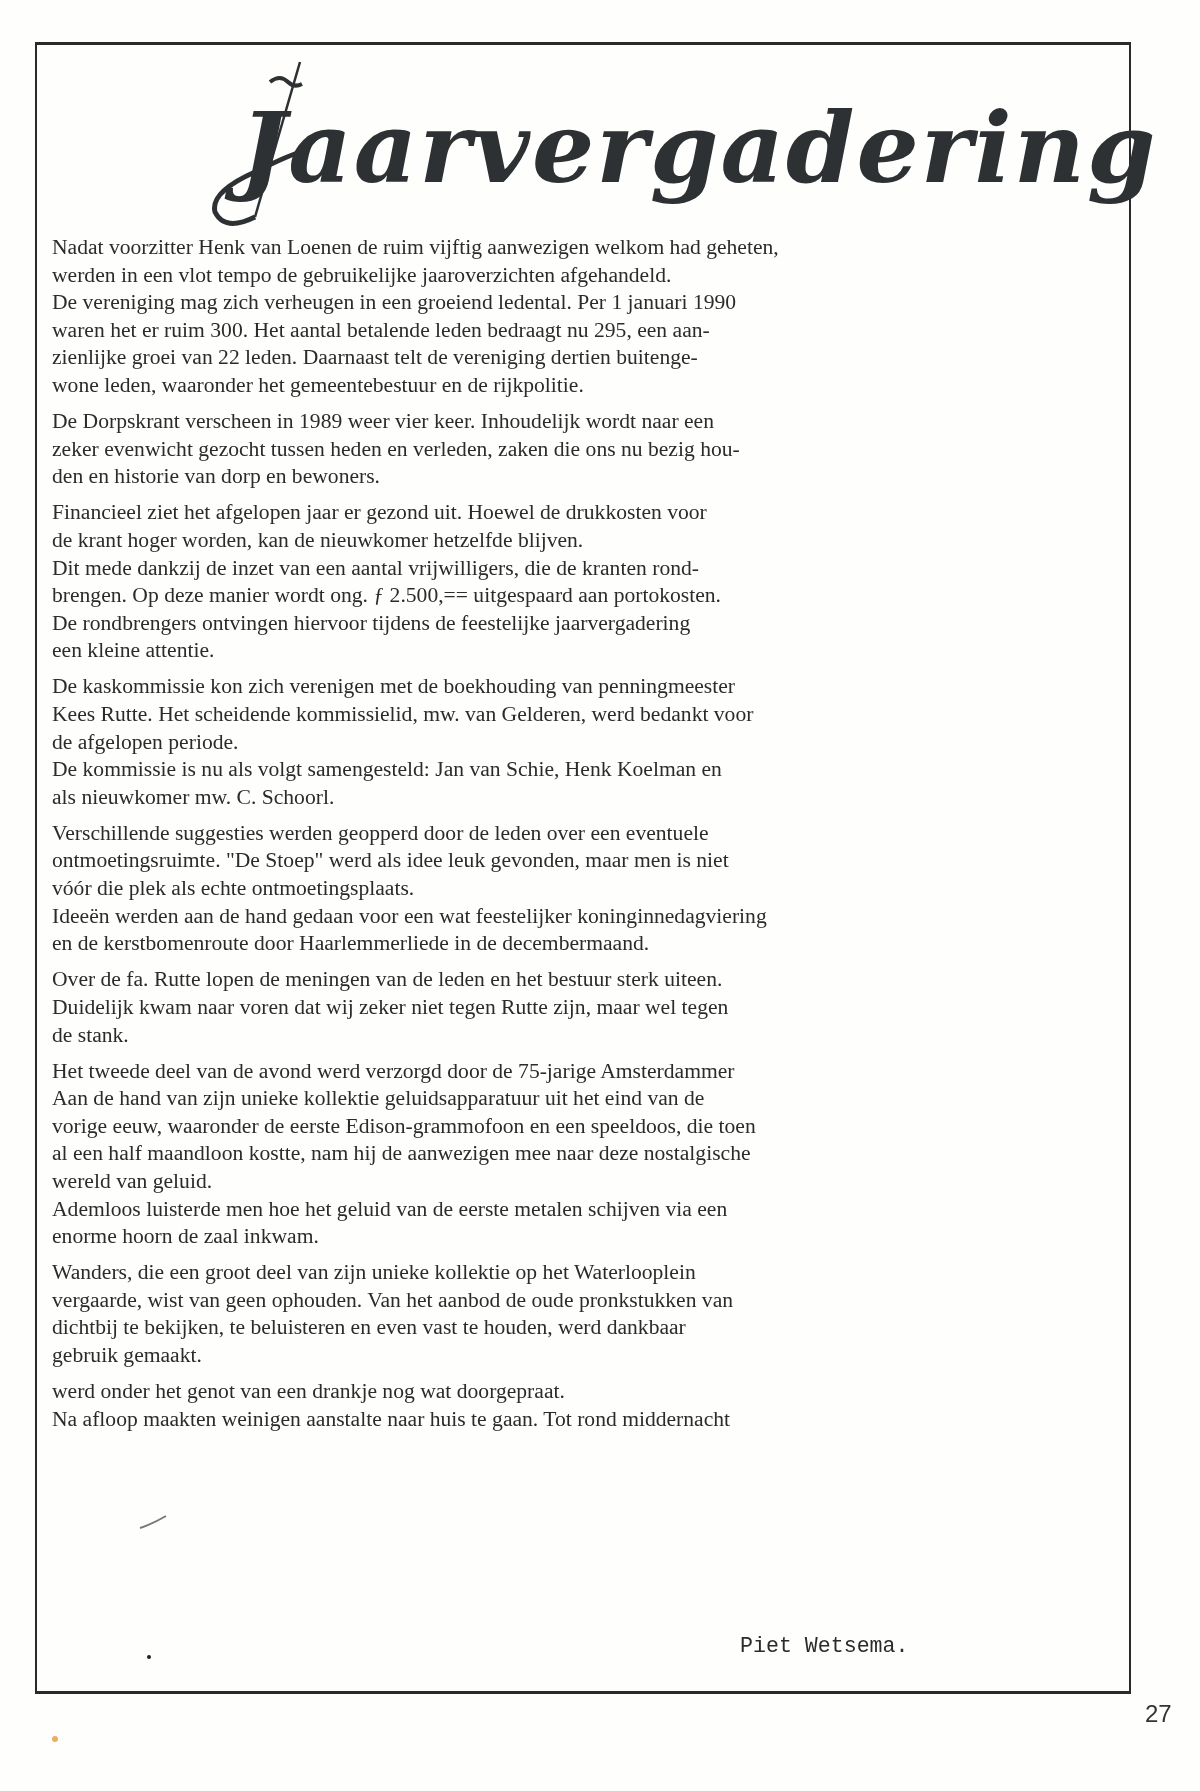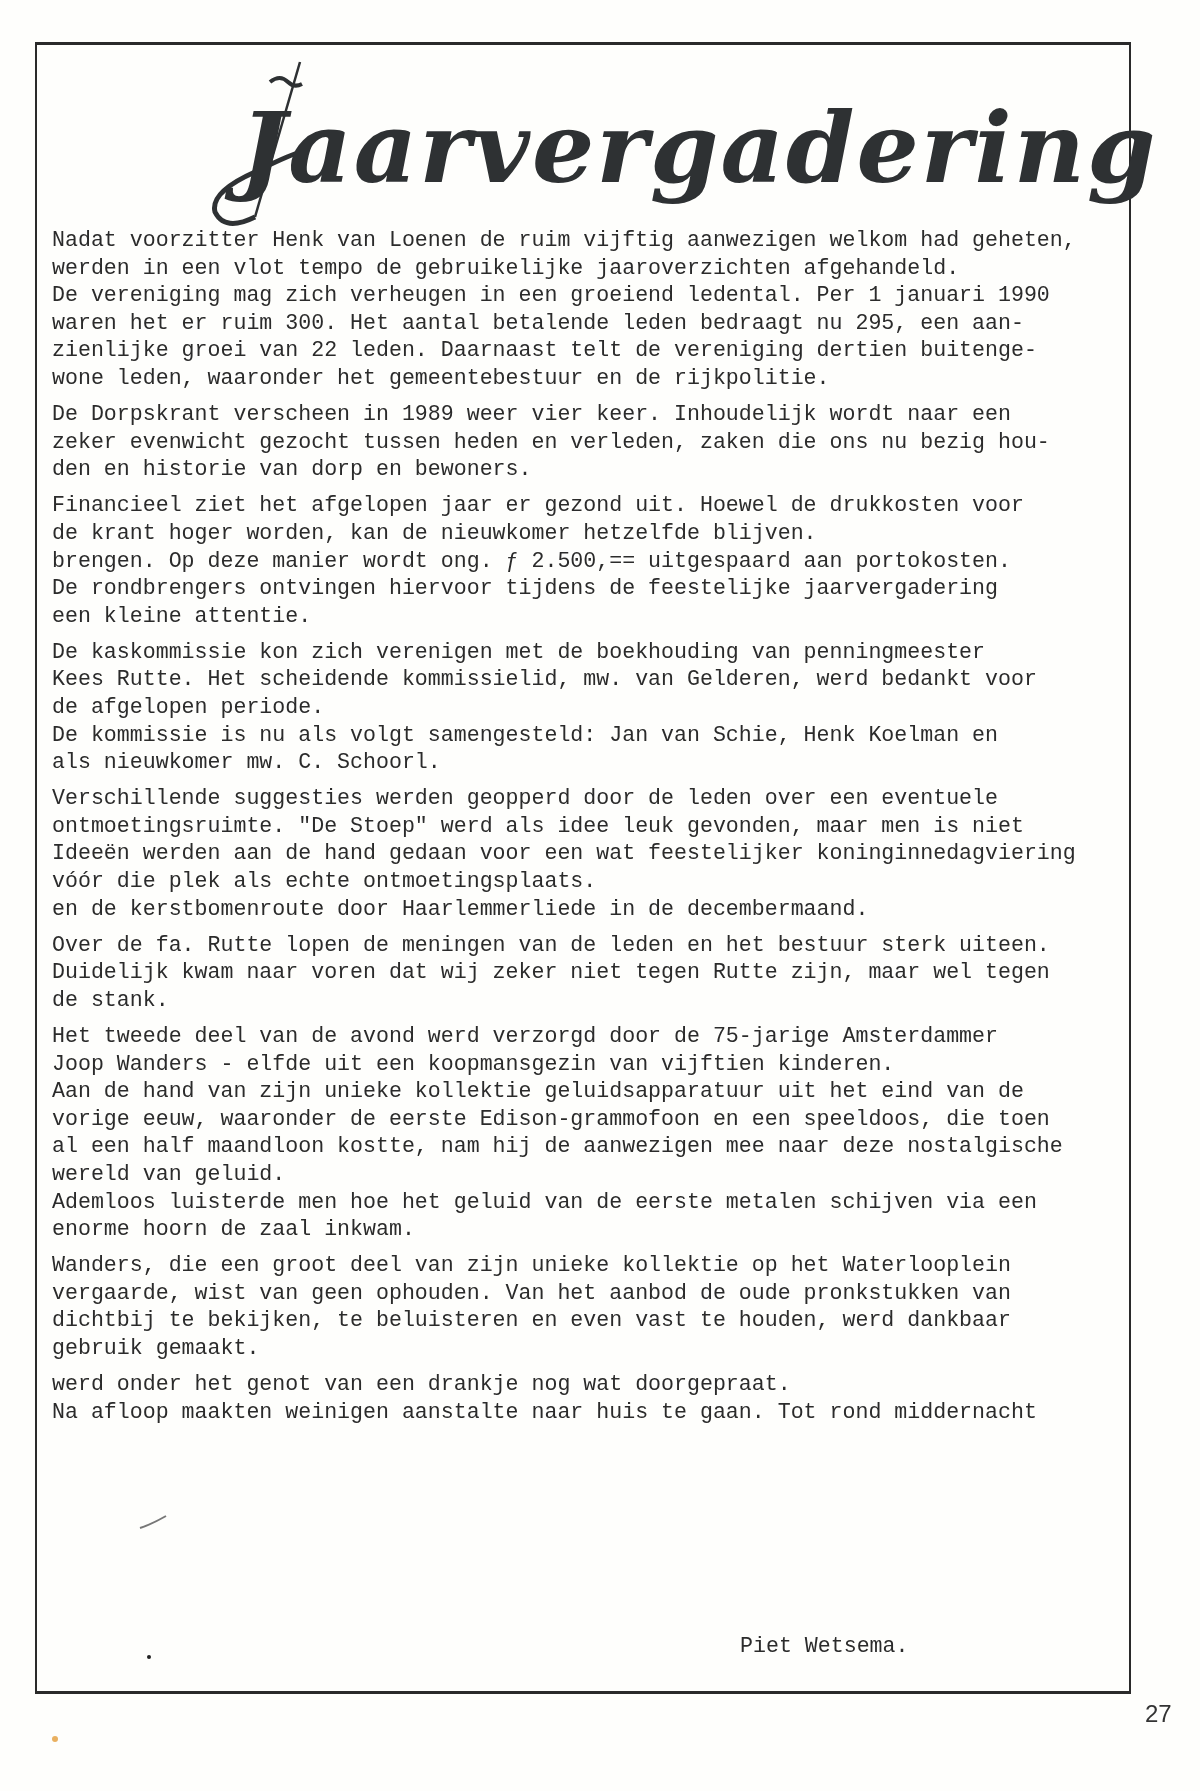--- a/index.html
+++ b/index.html
@@ -27,24 +27,25 @@
   .title svg { width: 100%; height: 100%; overflow: visible; }
   .title text {
     font-family: "DejaVu Serif", "Liberation Serif", serif;
     font-style: italic;
     font-size: 98px;
     fill: #2e3133;
     letter-spacing: 2px;
   }
   .body-text {
     position: absolute;
-    left: 52px; top: 227px;
+    left: 52px; top: 234px;
     width: 1080px;
     font-size: 21.6px;
     line-height: 27.6px;
+    font-family: Liberation Serif, serif;
   }
   .para { margin: 0 0 8.5px 0; }
   .line { display: block; white-space: pre; }
   .signature {
     position: absolute;
     left: 740px; top: 1634px;
     font-size: 21.6px;
     white-space: pre;
   }
   .pen-mark {
@@ -87,46 +88,46 @@
       <span class="line">wone leden, waaronder het gemeentebestuur en de rijkpolitie.</span>
     </div>
     <div class="para">
       <span class="line">De Dorpskrant verscheen in 1989 weer vier keer. Inhoudelijk wordt naar een</span>
       <span class="line">zeker evenwicht gezocht tussen heden en verleden, zaken die ons nu bezig hou-</span>
       <span class="line">den en historie van dorp en bewoners.</span>
     </div>
     <div class="para">
       <span class="line">Financieel ziet het afgelopen jaar er gezond uit. Hoewel de drukkosten voor</span>
       <span class="line">de krant hoger worden, kan de nieuwkomer hetzelfde blijven.</span>
+      <span class="line">Dit mede dankzij de inzet van een aantal vrijwilligers, die de kranten rond-</span>
       <span class="line">brengen. Op deze manier wordt ong. ƒ 2.500,== uitgespaard aan portokosten.</span>
       <span class="line">De rondbrengers ontvingen hiervoor tijdens de feestelijke jaarvergadering</span>
       <span class="line">een kleine attentie.</span>
     </div>
     <div class="para">
       <span class="line">De kaskommissie kon zich verenigen met de boekhouding van penningmeester</span>
       <span class="line">Kees Rutte. Het scheidende kommissielid, mw. van Gelderen, werd bedankt voor</span>
       <span class="line">de afgelopen periode.</span>
       <span class="line">De kommissie is nu als volgt samengesteld: Jan van Schie, Henk Koelman en</span>
       <span class="line">als nieuwkomer mw. C. Schoorl.</span>
     </div>
     <div class="para">
       <span class="line">Verschillende suggesties werden geopperd door de leden over een eventuele</span>
       <span class="line">ontmoetingsruimte. "De Stoep" werd als idee leuk gevonden, maar men is niet</span>
+      <span class="line">vóór die plek als echte ontmoetingsplaats.</span>
       <span class="line">Ideeën werden aan de hand gedaan voor een wat feestelijker koninginnedagviering</span>
-      <span class="line">vóór die plek als echte ontmoetingsplaats.</span>
       <span class="line">en de kerstbomenroute door Haarlemmerliede in de decembermaand.</span>
     </div>
     <div class="para">
       <span class="line">Over de fa. Rutte lopen de meningen van de leden en het bestuur sterk uiteen.</span>
       <span class="line">Duidelijk kwam naar voren dat wij zeker niet tegen Rutte zijn, maar wel tegen</span>
       <span class="line">de stank.</span>
     </div>
     <div class="para">
       <span class="line">Het tweede deel van de avond werd verzorgd door de 75-jarige Amsterdammer</span>
-      <span class="line">Joop Wanders - elfde uit een koopmansgezin van vijftien kinderen.</span>
       <span class="line">Aan de hand van zijn unieke kollektie geluidsapparatuur uit het eind van de</span>
       <span class="line">vorige eeuw, waaronder de eerste Edison-grammofoon en een speeldoos, die toen</span>
       <span class="line">al een half maandloon kostte, nam hij de aanwezigen mee naar deze nostalgische</span>
       <span class="line">wereld van geluid.</span>
       <span class="line">Ademloos luisterde men hoe het geluid van de eerste metalen schijven via een</span>
       <span class="line">enorme hoorn de zaal inkwam.</span>
     </div>
     <div class="para">
       <span class="line">Wanders, die een groot deel van zijn unieke kollektie op het Waterlooplein</span>
       <span class="line">vergaarde, wist van geen ophouden. Van het aanbod de oude pronkstukken van</span>

